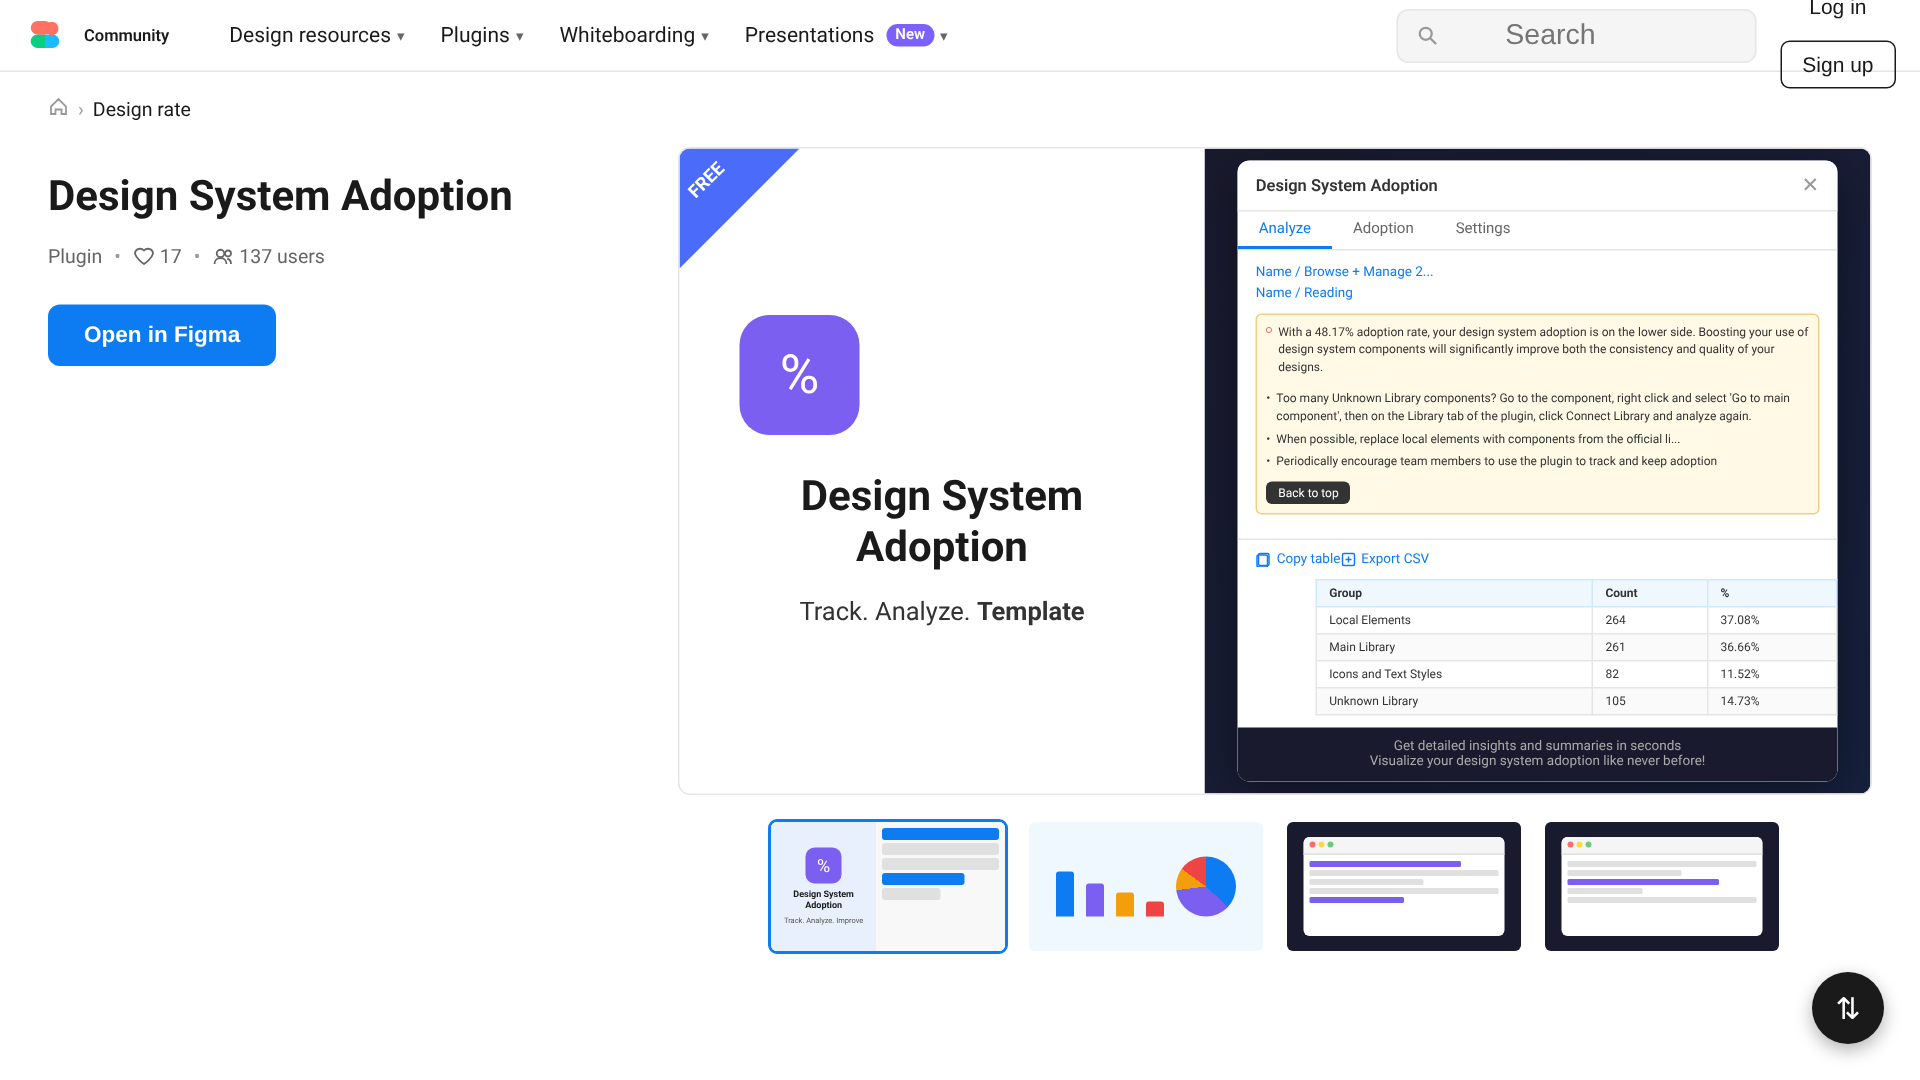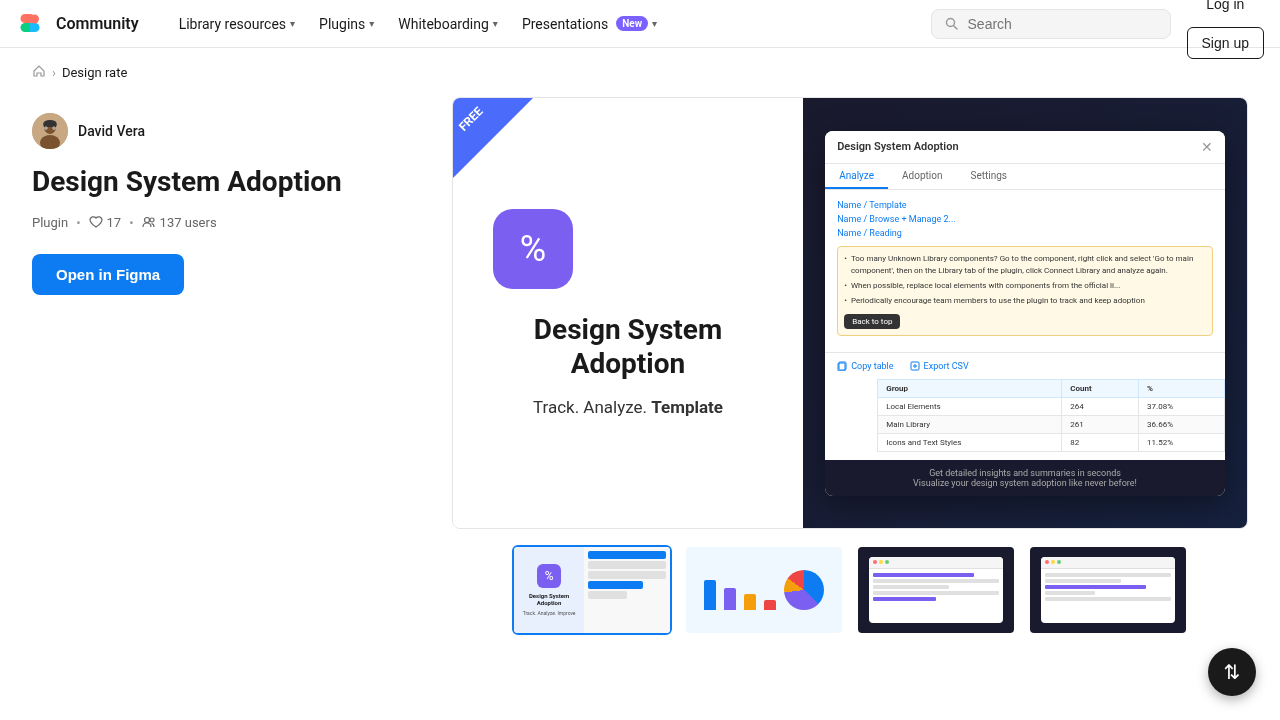--- a/index.html
+++ b/index.html
@@ -4,40 +4,40 @@
   <style>
     * { box-sizing: border-box; margin: 0; padding: 0; }
     body { font-family: -apple-system, BlinkMacSystemFont, 'Segoe UI', Roboto, sans-serif; background: #fff; color: #1a1a1a; width: 1280px; min-height: 720px; overflow-x: hidden; }
 
     
     .navbar {
       display: flex; align-items: center; height: 48px; padding: 0 16px;
       border-bottom: 1px solid #e5e5e5; gap: 4px;
     }
     .nav-logo { width: 28px; height: 28px; margin-right: 8px; flex-shrink: 0; }
-    .nav-brand { font-size: 16px; font-weight: 600; color: #1a1a1a; margin-right: 24px; }
+    .nav-brand { font-size: 11px; font-weight: 600; color: #1a1a1a; margin-right: 24px; }
     .nav-items { display: flex; align-items: center; gap: 0; flex: 1; }
     .nav-item {
       display: flex; align-items: center; gap: 4px;
       padding: 6px 12px; font-size: 14px; color: #1a1a1a;
       cursor: pointer; border-radius: 6px; white-space: nowrap;
     }
     .nav-item .chevron { font-size: 10px; color: #666; }
     .nav-badge {
       background: #7b61ff; color: #fff; font-size: 10px; font-weight: 600;
       padding: 2px 6px; border-radius: 10px; margin-left: 4px;
     }
     .nav-search {
       display: flex; align-items: center; gap: 8px;
       background: #f5f5f5; border: 1px solid #e5e5e5; border-radius: 8px;
       padding: 6px 12px; width: 240px; margin-left: auto;
     }
     .nav-search input {
-      border: none; background: transparent; font-size: 14px; color: #666;
-      outline: none; width: 100%;
+      border: none; background: transparent; font-size: 19px; color: #666;
+      outline: none; width: 100%; margin-left: 36px;
     }
     .search-icon-svg { color: #999; flex-shrink: 0; }
     .nav-auth { display: flex; gap: 8px; margin-left: 12px; flex-direction: column; }
     .btn-login {
       padding: 7px 14px; font-size: 14px; color: #1a1a1a;
       background: transparent; border: none; cursor: pointer; border-radius: 6px;
     }
     .btn-signup {
       padding: 7px 14px; font-size: 14px; color: #1a1a1a;
       background: transparent; border: 1.5px solid #1a1a1a; cursor: pointer;
@@ -146,21 +146,21 @@
     .plugin-tab {
       padding: 6px 14px; font-size: 10px; color: #666; cursor: pointer; border-bottom: 2px solid transparent;
     }
     .plugin-tab.active { color: #0d7cf2; border-bottom-color: #0d7cf2; }
     .plugin-ui-body { padding: 10px 12px; }
     .plugin-links { display: flex; flex-direction: column; gap: 4px; margin-bottom: 8px; color: #0d7cf2; font-size: 9px; }
     .plugin-summary-title { font-size: 10px; font-weight: 600; color: #e53e3e; margin-bottom: 6px; }
     .plugin-summary-text { font-size: 8px; color: #333; line-height: 1.4; margin-bottom: 6px; }
     .plugin-bullet { font-size: 8px; color: #333; line-height: 1.5; margin-bottom: 3px; display: flex; gap: 4px; }
     .back-to-top { background: #333; color: #fff; font-size: 8px; padding: 3px 8px; border-radius: 4px; display: inline-block; margin-top: 4px; }
-    .plugin-copy-row { display: flex; gap: 16px; padding: 8px 12px; border-top: 1px solid #e5e5e5; }
+    .plugin-copy-row { display: flex; padding: 8px 12px; border-top: 1px solid #e5e5e5; }
     .copy-btn { display: flex; align-items: center; gap: 4px; font-size: 9px; color: #0d7cf2; cursor: pointer; }
     .plugin-table { width: 100%; border-collapse: collapse; margin: 0 12px; font-size: 8px; }
     .plugin-table th { background: #f0f8ff; padding: 4px 8px; text-align: left; border: 1px solid #d0e8ff; color: #333; }
     .plugin-table td { padding: 4px 8px; border: 1px solid #e5e5e5; color: #333; }
     .plugin-table tr:nth-child(even) { background: #fafafa; }
     .plugin-footer-text {
       text-align: center; font-size: 9px; color: #aaa; padding: 8px 12px;
       background: #1a1a2e;
     }
 
@@ -244,21 +244,21 @@
     <path d="M14 13h5a4.5 4.5 0 010 9H14v-9z" fill="#1ABCFE"></path>
     <path d="M9 13h5v9H9a4.5 4.5 0 010-9z" fill="#0ACF83"></path>
     <path d="M9 4h5v9H9a4.5 4.5 0 010-9z" fill="#FF7262"></path>
     <circle cx="18.5" cy="9" r="4.5" fill="#FF7262"></circle>
   </svg>
 
   <span class="nav-brand">Community</span>
 
   <div class="nav-items">
     <div class="nav-item">
-      <span>Library resources</span>
+      <span>Design resources</span>
       <span class="chevron">▾</span>
     </div>
     <div class="nav-item">
       <span>Plugins</span>
       <span class="chevron">▾</span>
     </div>
     <div class="nav-item">
       <span>Whiteboarding</span>
       <span class="chevron">▾</span>
     </div>
@@ -289,35 +289,20 @@
       <path d="M2 7L7 2l5 5v5H9v-3H5v3H2V7z" stroke="#999" stroke-width="1.2" fill="none"></path>
     </svg>
   </span>
   <span class="breadcrumb-sep">›</span>
   <span class="breadcrumb-current">Design rate</span>
 </div>
 
 <div class="main-content">
 
   <div class="left-info">
-    <div class="author-row">
-      <div class="avatar">
-        <svg width="36" height="36" viewBox="0 0 36 36">
-          <rect width="36" height="36" rx="18" fill="#c8a882"></rect>
-          <ellipse cx="18" cy="14" rx="6" ry="7" fill="#7a5230"></ellipse>
-          <ellipse cx="18" cy="30" rx="10" ry="8" fill="#7a5230"></ellipse>
-          <path d="M12 14 Q10 10 13 8 Q18 6 23 8 Q26 10 24 14" fill="#333"></path>
-          <circle cx="14" cy="15" r="1.5" fill="#fff"></circle>
-          <circle cx="22" cy="15" r="1.5" fill="#fff"></circle>
-          <circle cx="14" cy="15" r="0.8" fill="#333"></circle>
-          <circle cx="22" cy="15" r="0.8" fill="#333"></circle>
-        </svg>
-      </div>
-      <span class="author-name">David Vera</span>
-    </div>
 
     <h1 class="plugin-title">Design System Adoption</h1>
 
     <div class="plugin-meta">
       <span>Plugin</span>
       <span class="meta-dot">•</span>
       <span class="meta-likes">
         <svg width="14" height="14" viewBox="0 0 14 14" fill="none">
           <path d="M7 12S1 8 1 4.5A3.5 3.5 0 017 3a3.5 3.5 0 016 1.5C13 8 7 12 7 12z" stroke="#666" stroke-width="1.2" fill="none"></path>
         </svg>
@@ -364,25 +349,30 @@
               <span class="plugin-ui-title">Design System Adoption</span>
               <span class="plugin-ui-close">✕</span>
             </div>
             <div class="plugin-ui-tabs">
               <div class="plugin-tab active">Analyze</div>
               <div class="plugin-tab">Adoption</div>
               <div class="plugin-tab">Settings</div>
             </div>
             <div class="plugin-ui-body">
               <div class="plugin-links">
-                <span>Name / Template</span>
                 <span>Name / Browse + Manage 2...</span>
                 <span>Name / Reading</span>
               </div>
               <div style="background:#fff9e6; border:1px solid #f0d080; padding:6px; border-radius:4px; margin-bottom:6px;">
+                <div style="display:flex; align-items:flex-start; gap:4px; margin-bottom:4px;">
+                  <svg width="8" height="8" viewBox="0 0 8 8">
+                      <circle cx="4" cy="4" r="3.5" stroke="#e53e3e" stroke-width="1" fill="none"></circle>
+                    </svg>
+                  <div class="plugin-summary-text">With a 48.17% adoption rate, your design system adoption is on the lower side. Boosting your use of design system components will significantly improve both the consistency and quality of your designs.</div>
+                </div>
                 <div class="plugin-bullet">
                   <span>•</span>
                     <span>Too many Unknown Library components? Go to the component, right click and select 'Go to main component', then on the Library tab of the plugin, click Connect Library and analyze again.</span>
                 </div>
                 <div class="plugin-bullet">
                   <span>•</span>
                     <span>When possible, replace local elements with components from the official li...</span>
                 </div>
                 <div class="plugin-bullet">
                   <span>•</span>
@@ -427,20 +417,25 @@
                     <tr>
                       <td>Main Library</td>
                       <td>261</td>
                       <td>36.66%</td>
                     </tr>
                     <tr>
                       <td>Icons and Text Styles</td>
                       <td>82</td>
                       <td>11.52%</td>
                     </tr>
+                    <tr>
+                      <td>Unknown Library</td>
+                      <td>105</td>
+                      <td>14.73%</td>
+                    </tr>
                   </tbody>
               </table>
             </div>
             <div class="plugin-footer-text">
               <div>Get detailed insights and summaries in seconds</div>
               <div>Visualize your design system adoption like never before!</div>
             </div>
           </div>
         </div>
       </div>

